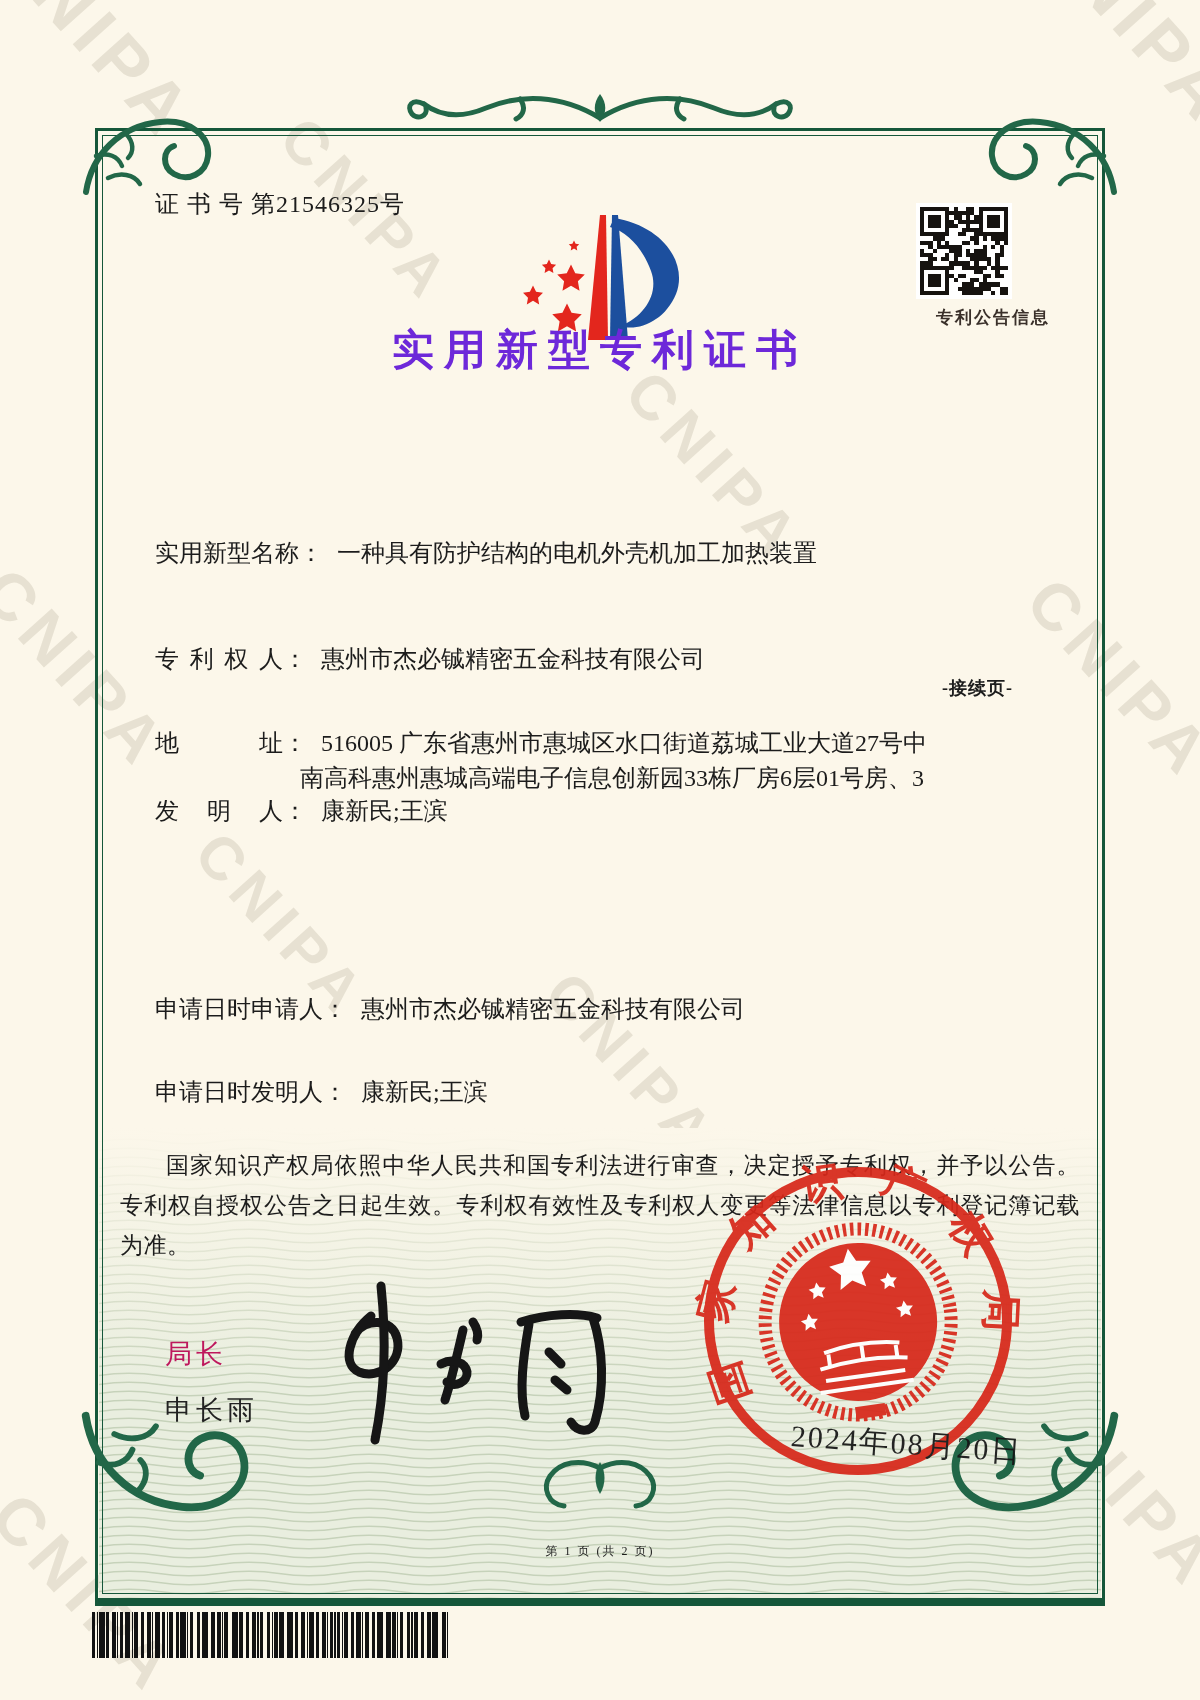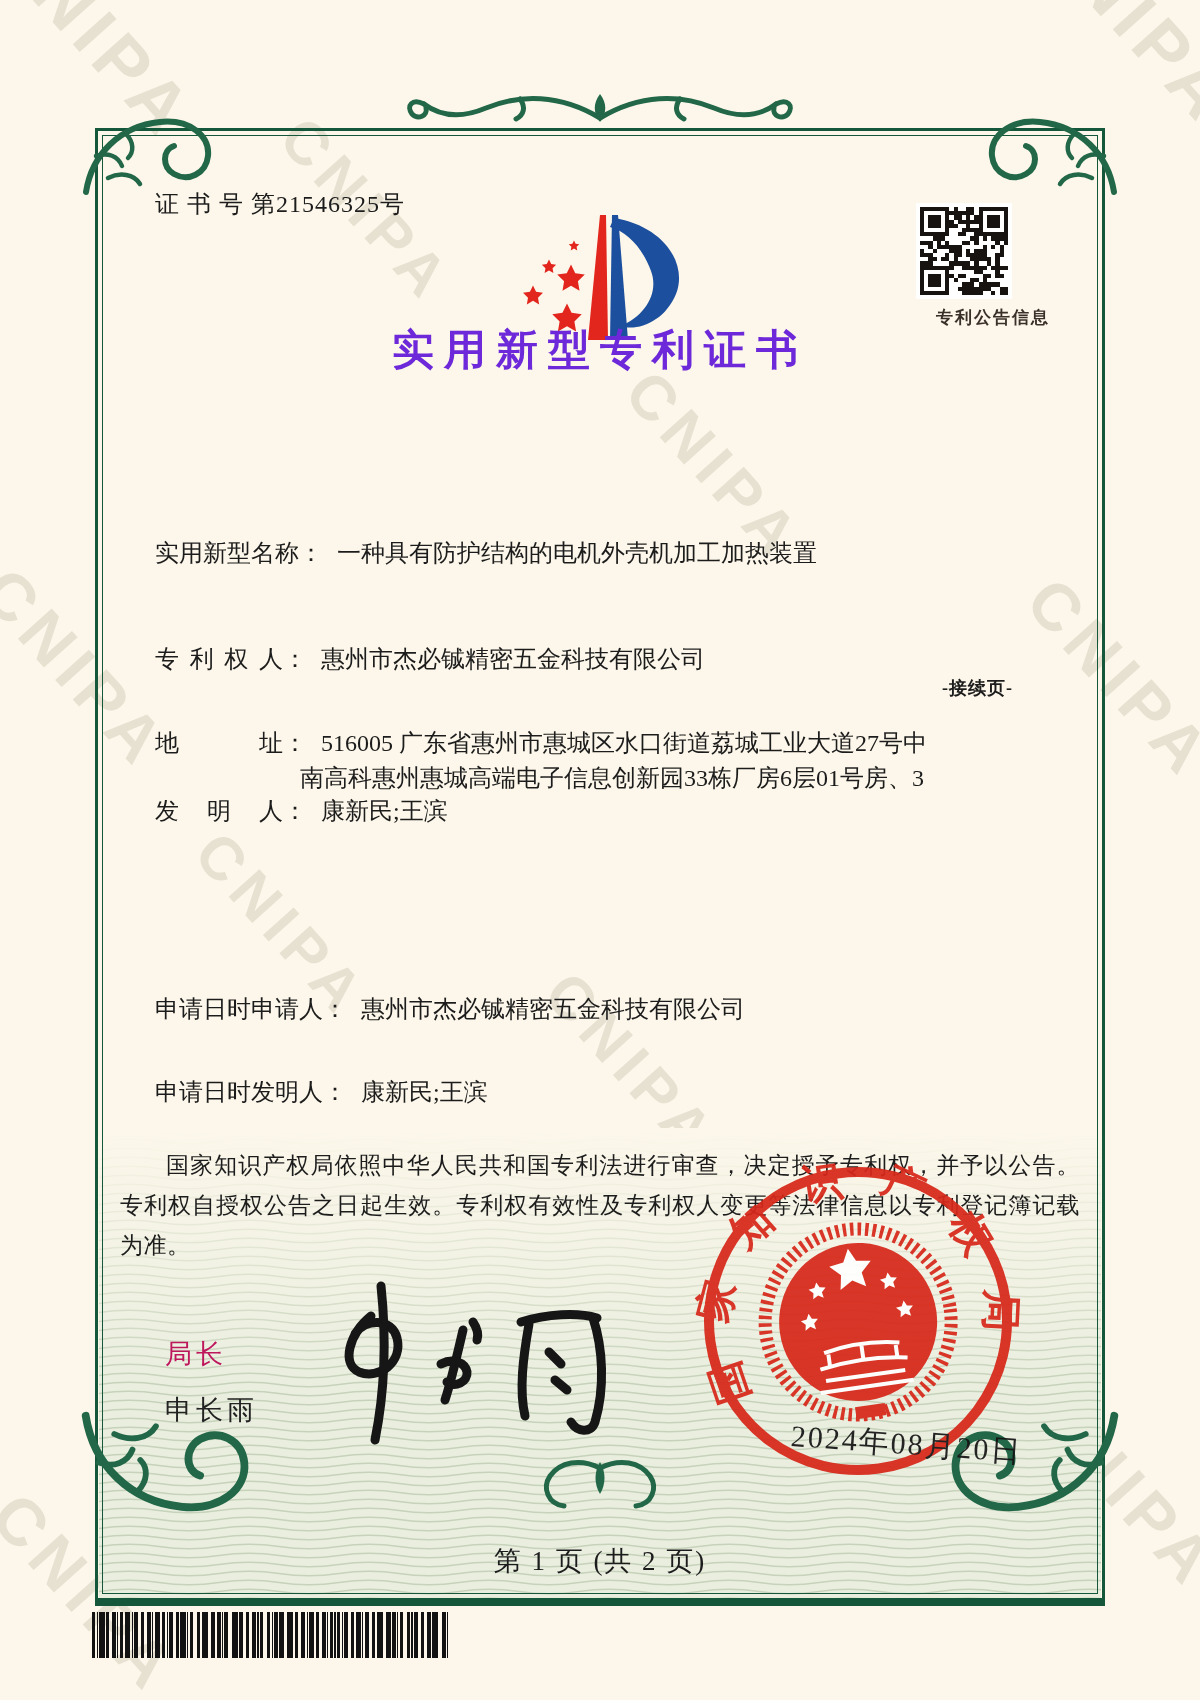--- a/index.html
+++ b/index.html
@@ -48,21 +48,21 @@
   .statement{position:absolute;z-index:2;left:120px;top:1146px;width:960px;margin:0;
              font-size:23px;line-height:40px;letter-spacing:0.5px;text-indent:2em;text-align:justify;}
   
   .sigtitle{position:absolute;z-index:2;left:165px;top:1336px;font-family:"Liberation Sans",sans-serif;
             font-size:27px;letter-spacing:4px;color:#be185d;}
   .signame{position:absolute;z-index:2;left:165px;top:1392px;font-family:"Liberation Sans",sans-serif;
            font-size:27px;letter-spacing:4px;color:#222;}
   .sig{position:absolute;z-index:2;left:305px;top:1272px;}
   .seal{position:absolute;z-index:3;left:693px;top:1136px;opacity:0.93;}
   
-  .pageinfo{position:absolute;z-index:2;left:0;top:1543px;width:100%;text-align:center;font-size:27px;letter-spacing:2px;}
+  .pageinfo{position:absolute;z-index:2;left:0;top:1543px;width:100%;text-align:center;font-size:12px;letter-spacing:2px;}
   .barcode{position:absolute;z-index:2;left:92px;top:1612px;width:356px;height:46px;
     background:
       repeating-linear-gradient(90deg,#121212 0 3px,transparent 3px 7px),
       repeating-linear-gradient(90deg,#121212 0 2px,transparent 2px 11px),
       repeating-linear-gradient(90deg,#121212 0 1px,transparent 1px 5px);}
   .defs{position:absolute;width:0;height:0;overflow:hidden;}
 </style>
 </head>
 <body>
 

